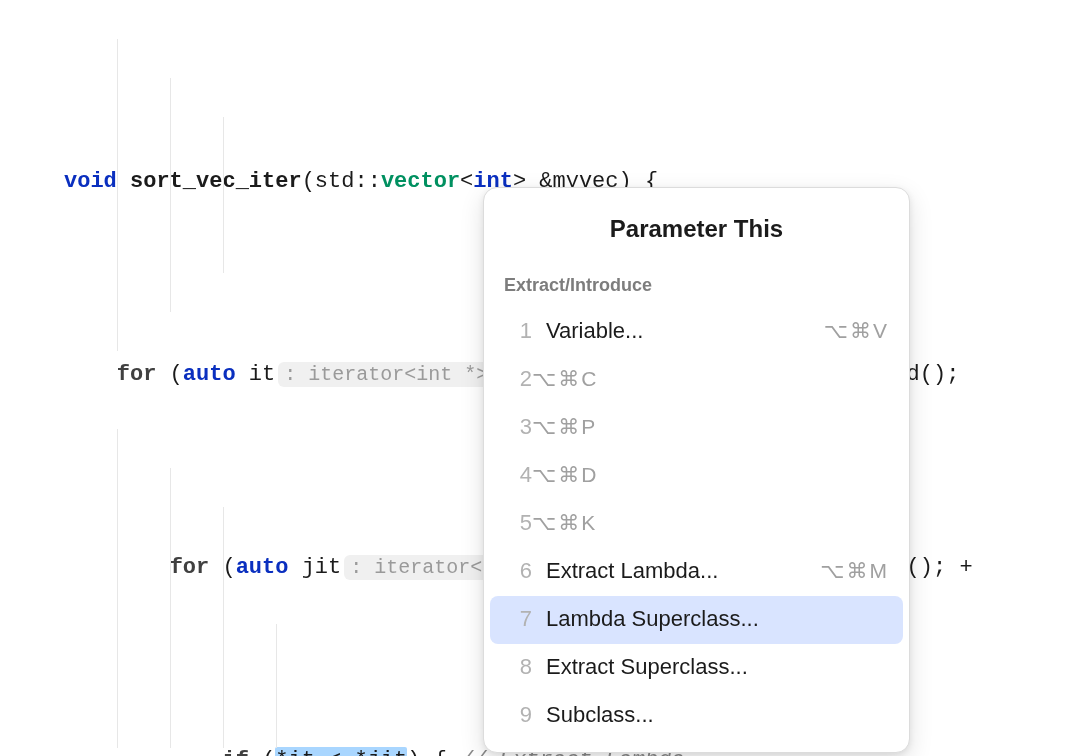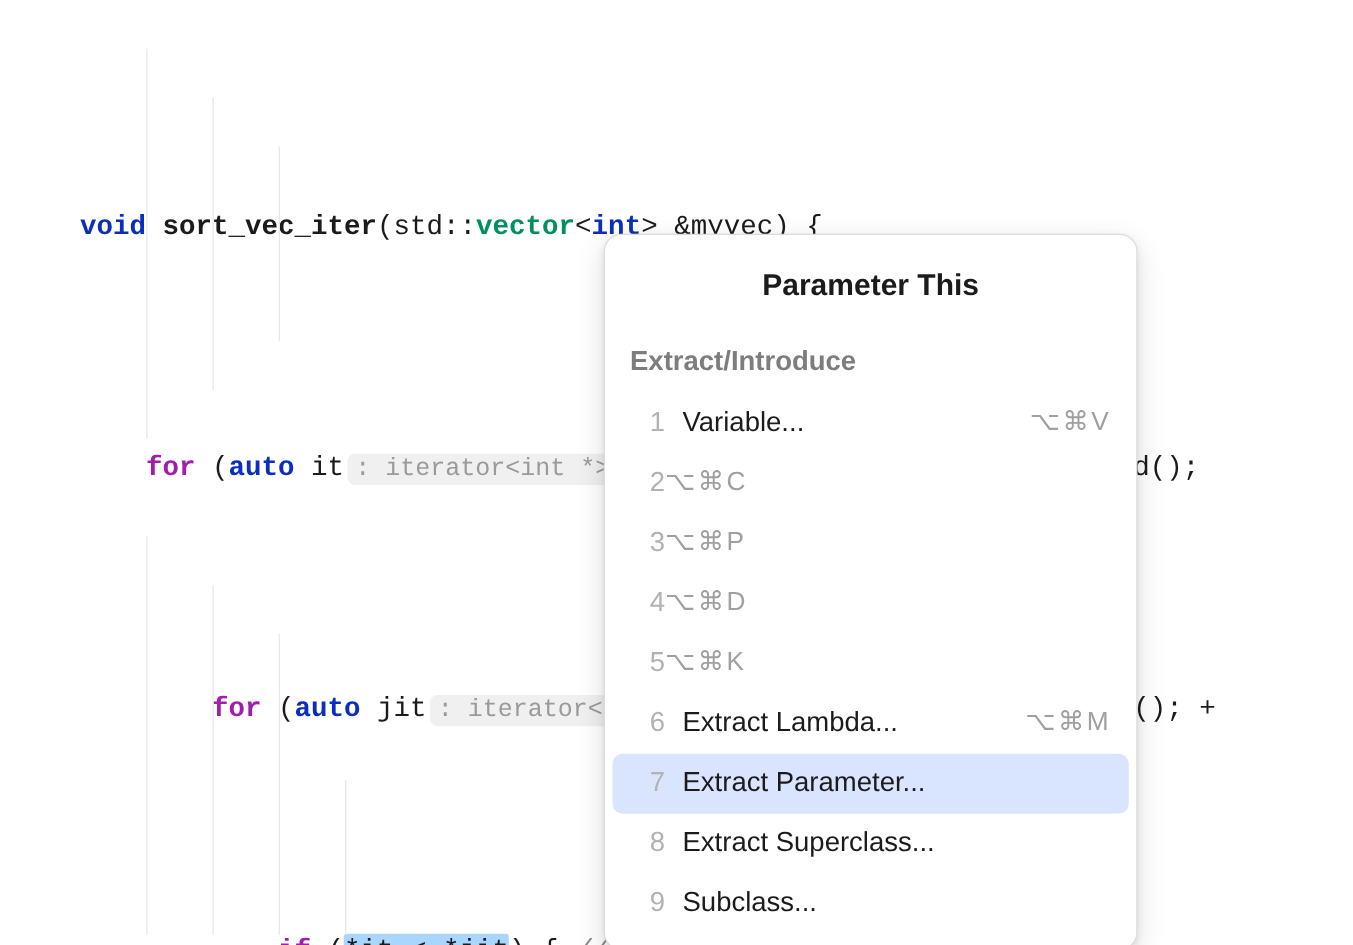--- a/index.html
+++ b/index.html
@@ -29,21 +29,21 @@
     height: 39px;
     line-height: 39px;
   }
   .indent-guide {
     position: absolute;
     top: 0;
     bottom: 0;
     width: 0;
     border-left: 1px solid #e7e7e7;
   }
-  .kw  { color: #a21caf; font-weight: 600; margin-top: 14px; } 
+  .kw  { color: #404040; font-weight: 600; margin-top: 14px; } 
   .typ { color: #0a2fbf; font-weight: 600; }
   .fn  { color: #1b1b1b; font-weight: 600; }
   .cfi { color: #009060; font-weight: 600; margin-top: 25px; }
   .num { color: #1c00cf; }
   .cmt { color: #8a8a8a; font-style: italic; }
   .inlay {
     color: #9a9a9a;
     background: #f0f0f0;
     border-radius: 6px;
     padding: 1px 6px;
@@ -83,21 +83,21 @@
     text-align: center;
     font-weight: 700;
     font-size: 24px;
     padding: 10px 0 14px 0;
     color: #1b1b1b;
   }
   .popup .section-label {
     font-weight: 600;
     color: #7d7d7d;
     padding: 6px 16px 6px 20px;
-    font-size: 22px;
+    font-size: 18px;
   }
   .popup .item {
     display: flex;
     align-items: center;
     height: 48px;
     padding: 0 20px 0 22px;
     cursor: default;
   }
   .popup .item .num {
     color: #b2b2b2;
@@ -216,21 +216,21 @@
         <span class="num">5</span>
         <span class="shortcut">⌥⌘K</span>
       </div>
       <div class="item">
         <span class="num">6</span>
         <span class="label">Extract Lambda...</span>
         <span class="shortcut">⌥⌘M</span>
       </div>
       <div class="item selected">
         <span class="num">7</span>
-        <span class="label">Extract Parameter...</span>
+        <span class="label">Lambda Superclass...</span>
         <span class="shortcut"></span>
       </div>
       <div class="item">
         <span class="num">8</span>
         <span class="label">Extract Superclass...</span>
         <span class="shortcut"></span>
       </div>
       <div class="item">
         <span class="num">9</span>
         <span class="label">Subclass...</span>

